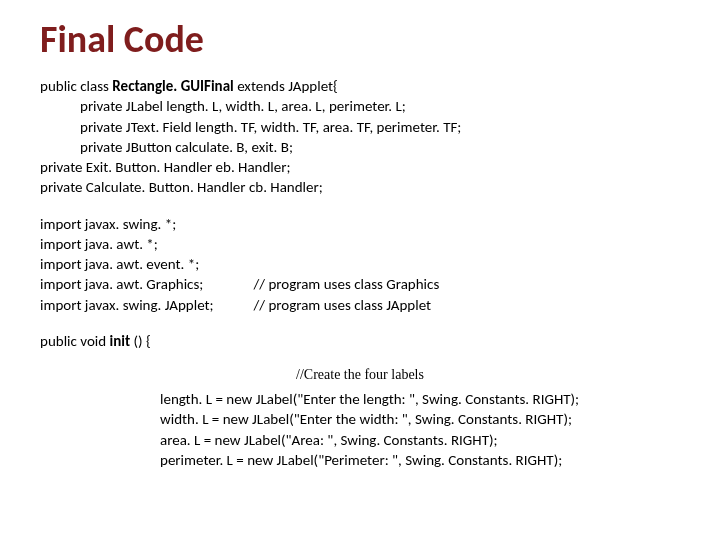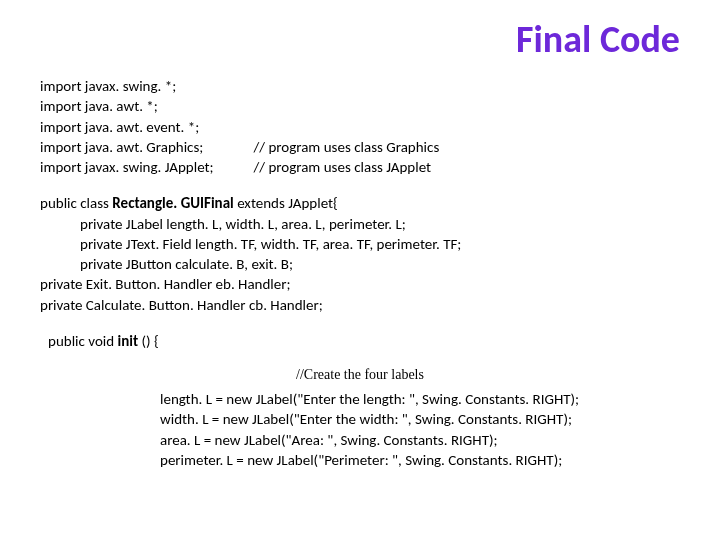--- a/index.html
+++ b/index.html
@@ -9,24 +9,24 @@
     height: 540px;
     background: #fff;
     font-family: Calibri, Arial, sans-serif;
     color: #000;
     overflow: hidden;
   }
   .slide {
     padding: 12px 40px 20px 40px;
   }
   .title {
-    text-align: right;
+    text-align: left;
     font-size: 38px;
     font-weight: 700;
-    color: #6d28d9;
+    color: #7f1d1d;
     margin: 4px 0 14px 0;
   }
   .block {
     font-size: 15px;
     line-height: 1.35;
     margin-bottom: 16px;
   }
   .indent1 { margin-left: 40px; }
   .indent2 { margin-left: 120px; }
   .bold { font-weight: 700; }
@@ -39,45 +39,45 @@
   .padcol { display:inline-block; }
 </style>
 </head>
 <body>
 
 <div class="slide">
 
   <div class="title">Final Code</div>
 
   <div class="block">
+    <div>
+      <span>public class </span><span class="bold">Rectangle. GUIFinal</span><span> extends JApplet{</span>
+    </div>
+    <div class="indent1">private JLabel length. L, width. L, area. L, perimeter. L;</div>
+    <div class="indent1">private JText. Field length. TF, width. TF, area. TF, perimeter. TF;</div>
+    <div class="indent1">private JButton calculate. B, exit. B;</div>
+    <div>private Exit. Button. Handler eb. Handler;</div>
+    <div>private Calculate. Button. Handler cb. Handler;</div>
+  </div>
+
+  <div class="block">
     <div>import javax. swing. *;</div>
     <div>import java. awt. *;</div>
     <div>import java. awt. event. *;</div>
     <div>
       <span class="padcol" style="min-width:210px">import java. awt. Graphics;</span>
       <span>// program uses class Graphics</span>
     </div>
     <div>
       <span class="padcol" style="min-width:210px">import javax. swing. JApplet;</span>
       <span>// program uses class JApplet</span>
     </div>
   </div>
 
-  <div class="block">
-    <div>
-      <span>public class </span><span class="bold">Rectangle. GUIFinal</span><span> extends JApplet{</span>
-    </div>
-    <div class="indent1">private JLabel length. L, width. L, area. L, perimeter. L;</div>
-    <div class="indent1">private JText. Field length. TF, width. TF, area. TF, perimeter. TF;</div>
-    <div class="indent1">private JButton calculate. B, exit. B;</div>
-    <div>private Exit. Button. Handler eb. Handler;</div>
-    <div>private Calculate. Button. Handler cb. Handler;</div>
-  </div>
-
-  <div class="block" style="margin-left:8px">
+  <div class="block" style="">
     <div>
       <span>public void </span><span class="bold">init </span><span>() {</span>
     </div>
   </div>
 
   <div class="comment-heading">//Create the four labels</div>
 
   <div class="block indent2">
     <div>length. L = new JLabel("Enter the length: ", Swing. Constants. RIGHT);</div>
     <div>width. L = new JLabel("Enter the width: ", Swing. Constants. RIGHT);</div>

